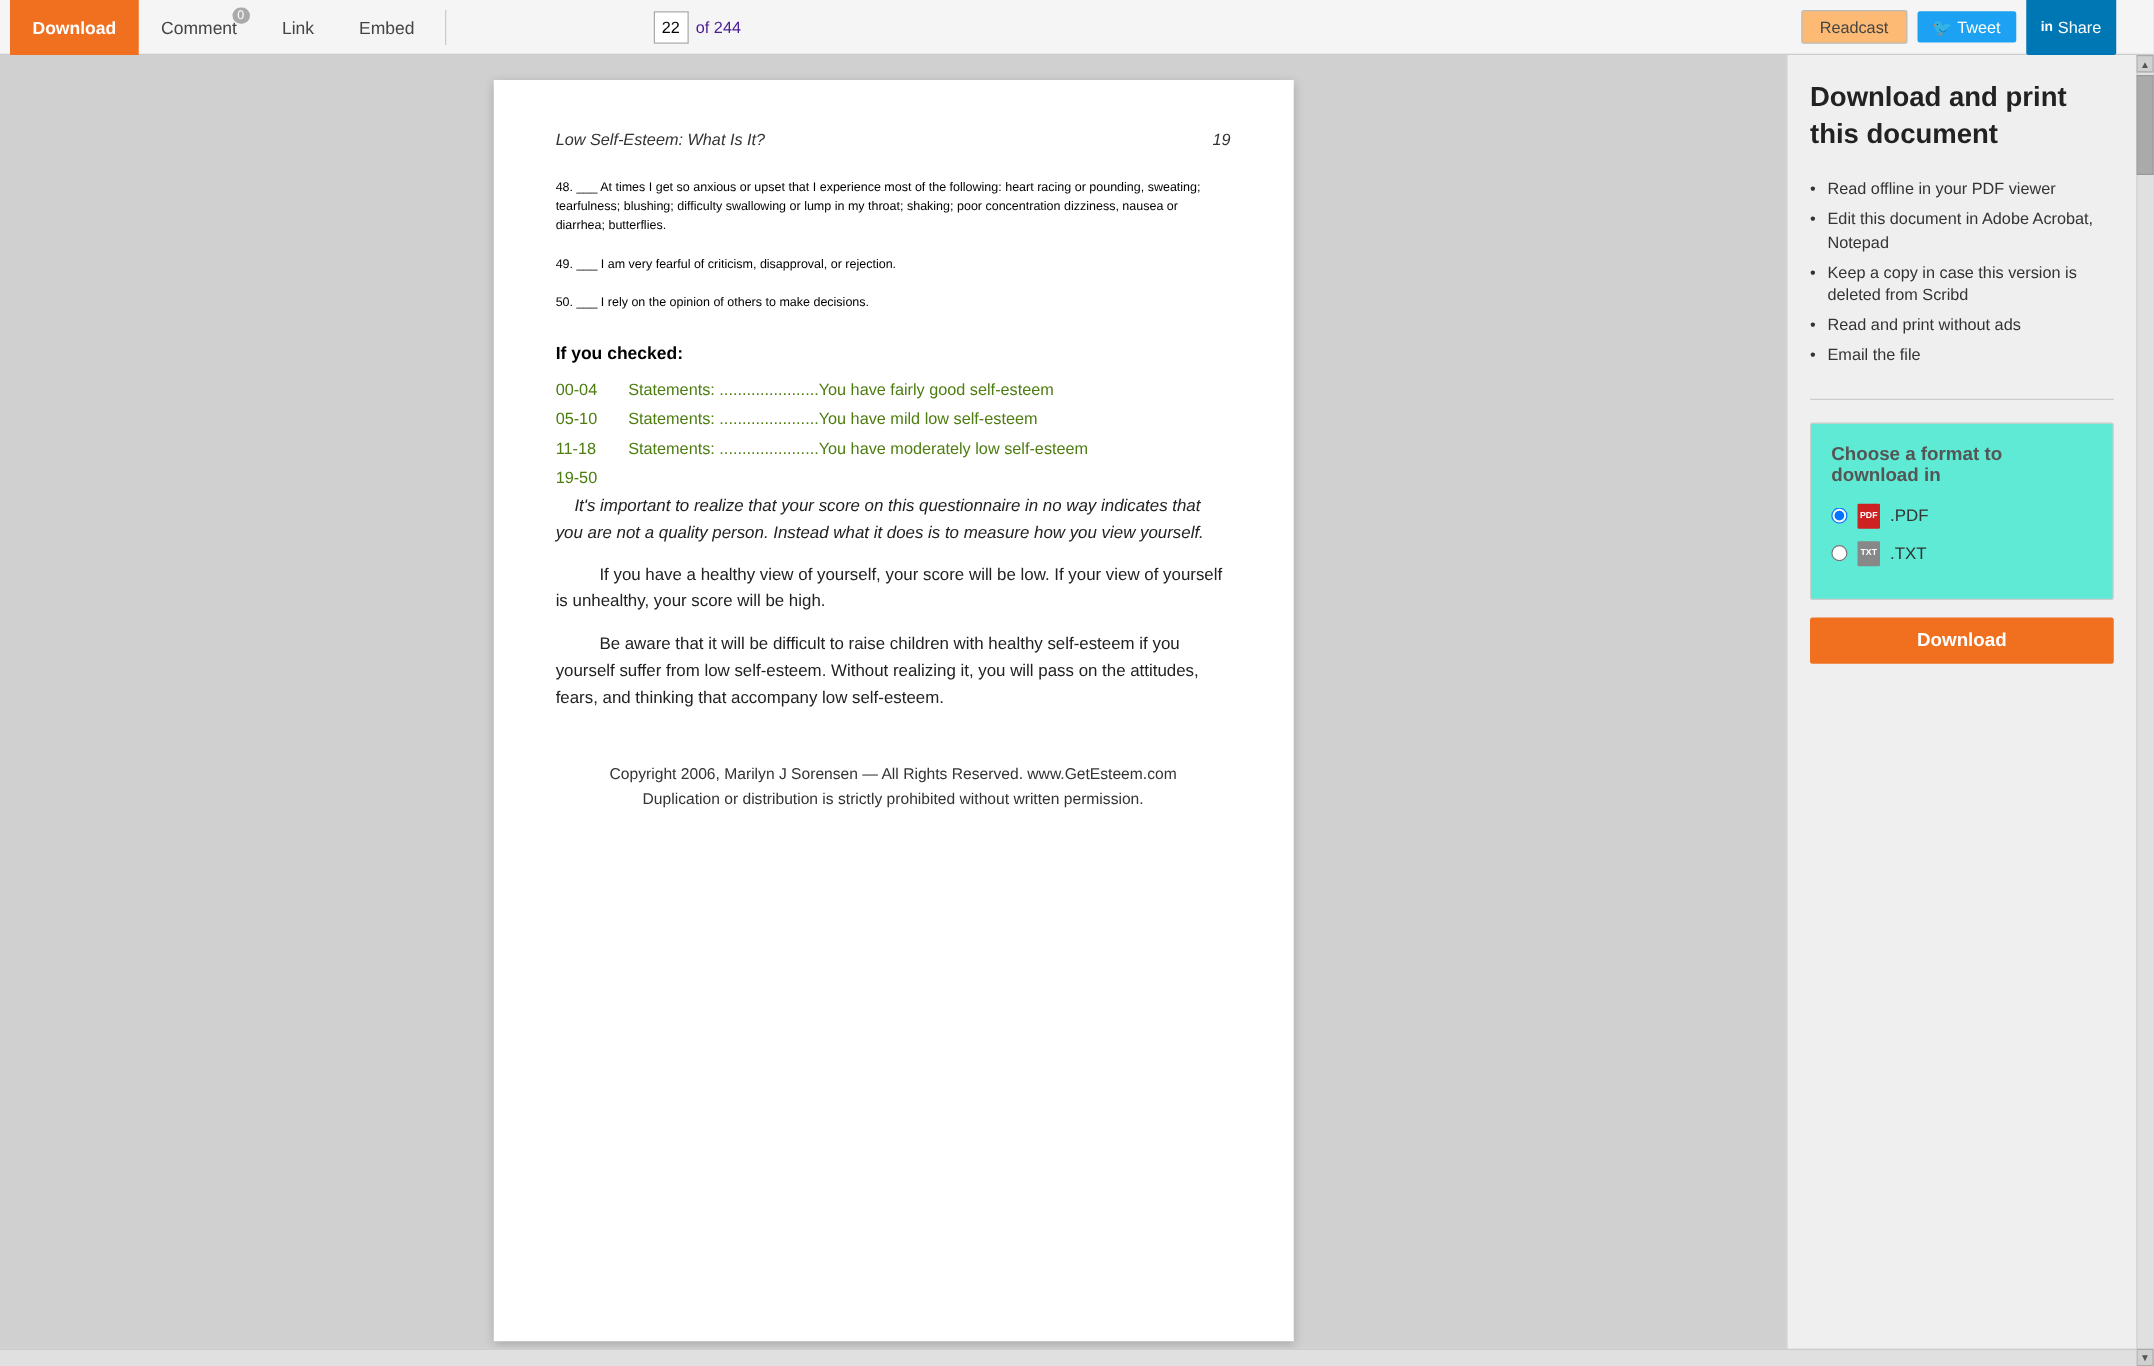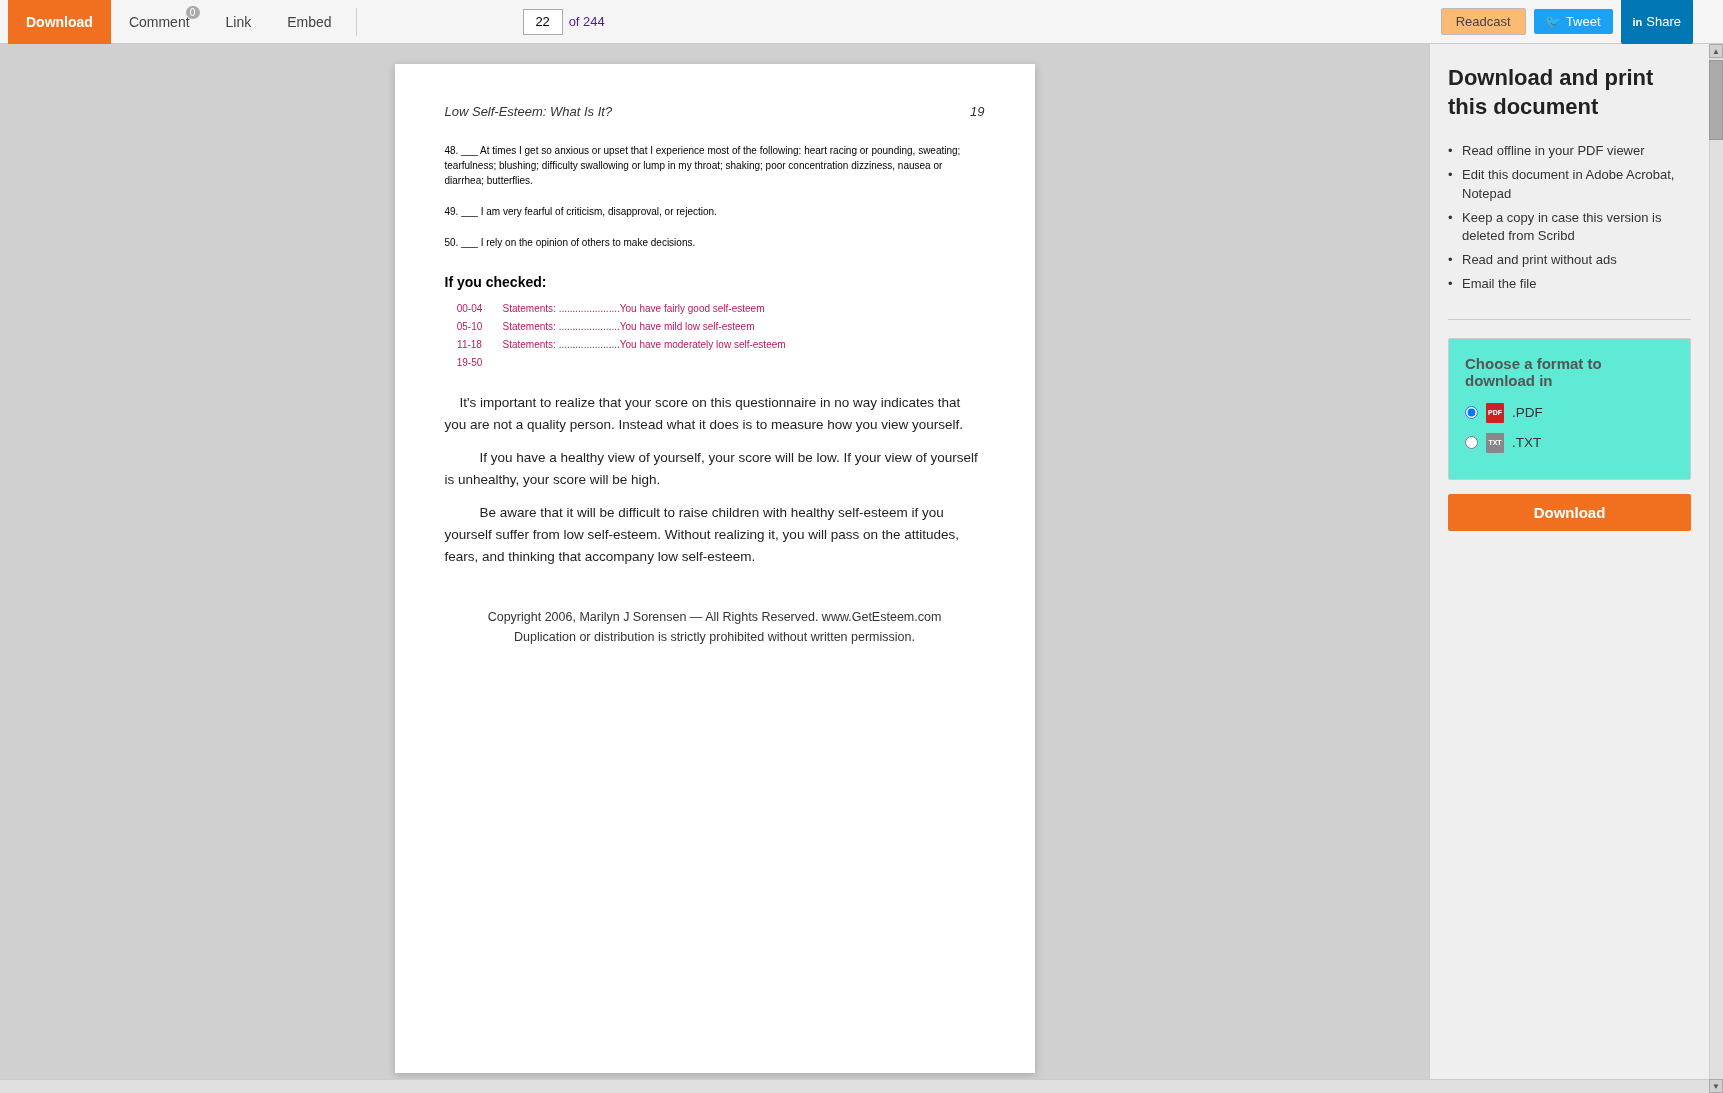--- a/index.html
+++ b/index.html
@@ -69,21 +69,21 @@
       background: #ccc;
       margin: 0 6px;
     }
     .toolbar-page {
       display: flex;
       align-items: center;
       gap: 6px;
       margin-left: 160px;
     }
     .page-input {
-      width: 40px;
+      width: 28px;
       height: 26px;
       border: 1px solid #aaa;
       text-align: center;
       font-size: 13px;
       background: #fff;
     }
     .page-total {
       font-size: 13px;
       color: #4c1d95;
     }
@@ -209,24 +209,23 @@
       line-height: 1.5;
     }
 
     .doc-section-heading {
       font-weight: bold;
       font-size: 14px;
       margin-top: 24px;
       margin-bottom: 10px;
     }
     .doc-score-table {
-      font-size: 10px;
+      font-size: 13px;
       line-height: 1.8;
-      color: #be185d;
-      text-align: center;
+      color: #4d7c0f;
     }
     .doc-score-row {
       display: flex;
       gap: 8px;
     }
     .doc-score-range {
       min-width: 50px;
     }
 
     .doc-paragraph {
@@ -426,21 +425,21 @@
         </div>
         <div class="doc-score-row">
           <span class="doc-score-range">11-18</span>
           <span>Statements: ......................You have moderately low self-esteem</span>
         </div>
         <div class="doc-score-row">
           <span class="doc-score-range">19-50</span>
         </div>
       </div>
 
-      <div class="doc-paragraph" style="margin-top:20px;">
+      <div class="doc-paragraph" style="font-style:italic;">
         <span>&nbsp;&nbsp;&nbsp;&nbsp;It's important to realize that your score on this questionnaire in no way indicates that you are not a quality person. Instead what it does is to measure how you view yourself.</span>
       </div>
       <div class="doc-paragraph indented">
         <span>&nbsp;&nbsp;&nbsp;&nbsp;If you have a healthy view of yourself, your score will be low. If your view of yourself is unhealthy, your score will be high.</span>
       </div>
       <div class="doc-paragraph indented">
         <span>&nbsp;&nbsp;&nbsp;&nbsp;Be aware that it will be difficult to raise children with healthy self-esteem if you yourself suffer from low self-esteem. Without realizing it, you will pass on the attitudes, fears, and thinking that accompany low self-esteem.</span>
       </div>
 
       <div class="doc-footer">

